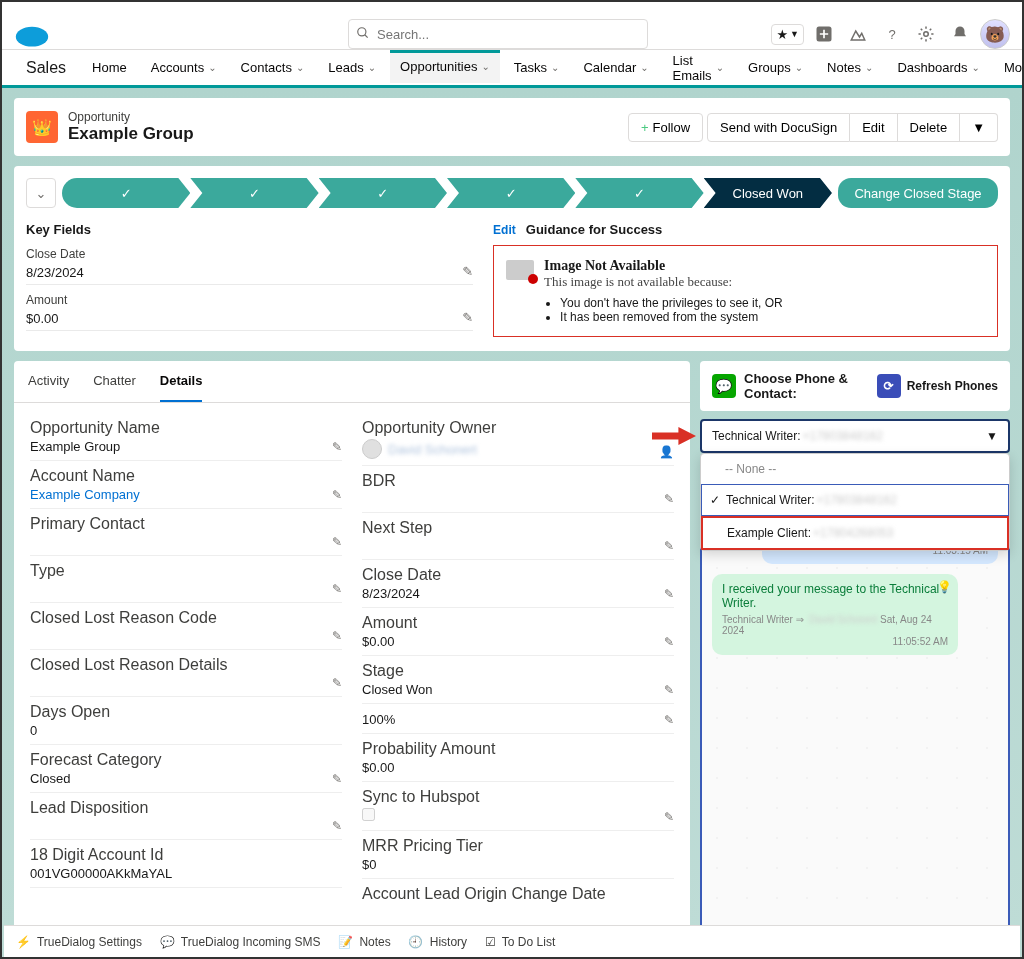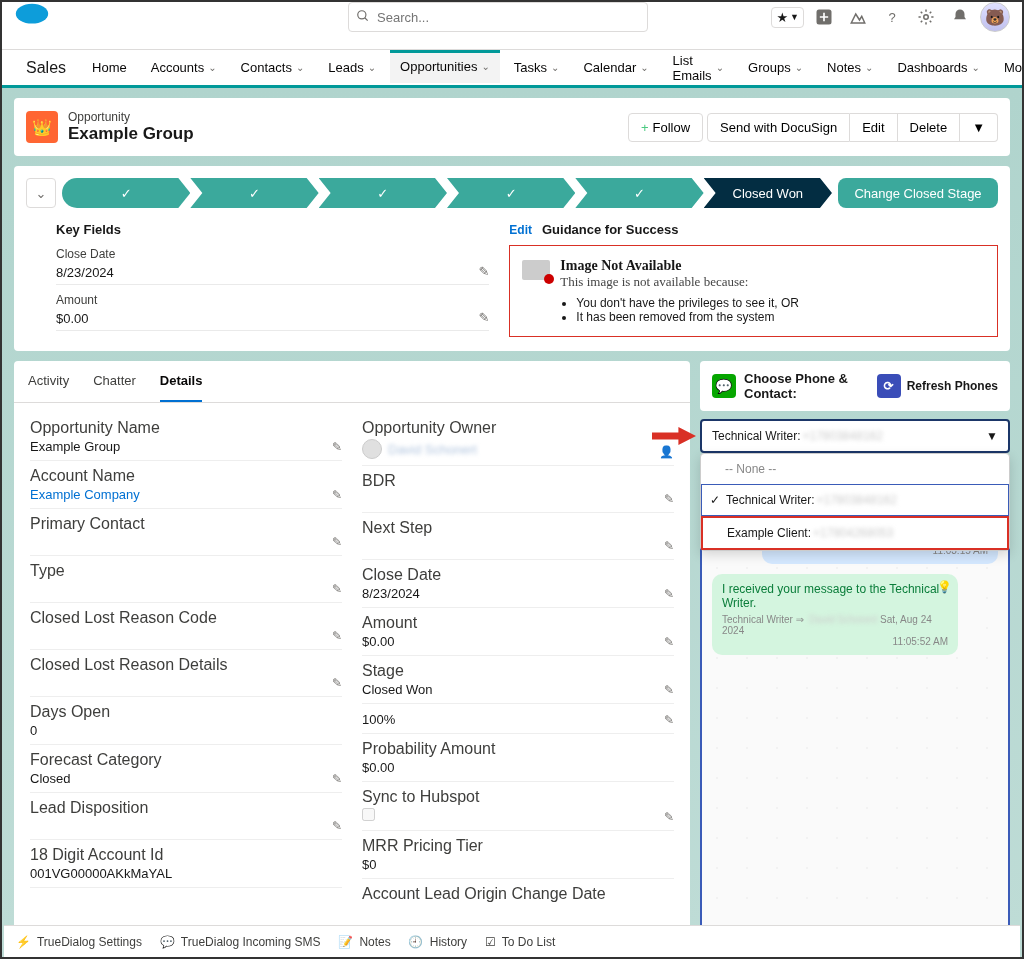--- a/index.html
+++ b/index.html
@@ -1,19 +1,19 @@
 <!DOCTYPE html>
 <html><head>
 <meta charset="utf-8">
 <style>
 * { box-sizing: border-box; margin: 0; padding: 0; font-family: -apple-system, BlinkMacSystemFont, "Segoe UI", Arial, sans-serif; }
 body { background: #f3f3f3; font-size: 13px; color: #181818; border: 2px solid #333; width: 1024px; height: 959px; overflow: hidden; position: relative; }
 
 
-.top-header { height: 48px; background: #fff; border-bottom: 1px solid #dddbda; display: flex; align-items: flex-start; padding: 0 12px; gap: 8px; }
+.top-header { height: 48px; background: #fff; border-bottom: 1px solid #dddbda; display: flex; align-items: flex-end; padding: 0 12px; gap: 8px; }
 .cloud-logo { width: 36px; height: 24px; }
 .cloud-logo svg { fill: #0d9dda; }
 .search-wrap { flex: 0 0 300px; margin-left: 290px; position: relative; }
 .search-input { width: 100%; height: 30px; border: 1px solid #dddbda; border-radius: 4px; padding: 0 10px 0 28px; font-size: 13px; }
 .search-icon-pos { position: absolute; left: 8px; top: 7px; color: #706e6b; }
 .top-actions { margin-left: auto; display: flex; gap: 6px; align-items: center; }
 .top-icon { width: 28px; height: 28px; display: flex; align-items: center; justify-content: center; color: #706e6b; border-radius: 4px; cursor: pointer; }
 .top-star { border: 1px solid #dddbda; border-radius: 4px; padding: 2px 4px; display: flex; align-items: center; gap: 2px; }
 .avatar { width: 30px; height: 30px; border-radius: 50%; background: linear-gradient(#e0e0ff,#c0c0ee); border: 1px solid #ccc; display:flex;align-items:center;justify-content:center; font-size:16px;}
 
@@ -41,23 +41,23 @@
 .hbtn-group .hbtn:last-child { border-radius: 0 4px 4px 0;}
 
 
 .path-card { background: #fff; border-radius: 4px; margin-top: 10px; padding: 12px; }
 .path-row { display: flex; gap: 6px; align-items: stretch; height: 30px; }
 .path-toggle { width: 30px; border: 1px solid #dddbda; border-radius: 4px; display:flex;align-items:center;justify-content:center;cursor:pointer;color:#706e6b;}
 .path-stages { flex: 1; display: flex; gap: 0; }
 .stage { flex: 1; background: #3ba99c; position: relative; display:flex;align-items:center;justify-content:center;color:#fff; clip-path: polygon(0 0, calc(100% - 12px) 0, 100% 50%, calc(100% - 12px) 100%, 0 100%, 12px 50%);}
 .stage:first-child { clip-path: polygon(0 0, calc(100% - 12px) 0, 100% 50%, calc(100% - 12px) 100%, 0 100%); border-radius: 15px 0 0 15px;}
 .stage.dark { background: #032d42; }
-.change-stage { width: 160px; background: #3ba99c; color: #fff; border: none; border-radius: 8px; font-size: 13px; cursor:pointer;}
-
-.path-body { display: flex; margin-top: 14px; gap: 20px; margin-left: 30px;}
+.change-stage { width: 160px; background: #3ba99c; color: #fff; border: none; border-radius: 13px; font-size: 13px; cursor:pointer;}
+
+.path-body { display: flex; margin-top: 14px; gap: 20px;}
 .key-fields { flex: 0 0 46%; }
 .kf-title { font-weight: 700; font-size: 13px; margin-bottom: 10px;}
 .kf-item { margin-bottom: 8px; position: relative;}
 .kf-label { font-size: 12px; color: #3e3e3c; }
 .kf-value { font-size: 13px; padding: 4px 0; border-bottom: 1px solid #eaeaea;}
 .kf-edit { position: absolute; right: 0; bottom: 6px; color: #706e6b; cursor:pointer;}
 .guidance { flex: 1; }
 .guidance-hdr { display: flex; gap: 10px; align-items: baseline; margin-bottom: 8px;}
 .guidance-edit { color: #0070d2; font-weight: 700; font-size: 12px; cursor:pointer;}
 .guidance-title { font-weight: 700; }

